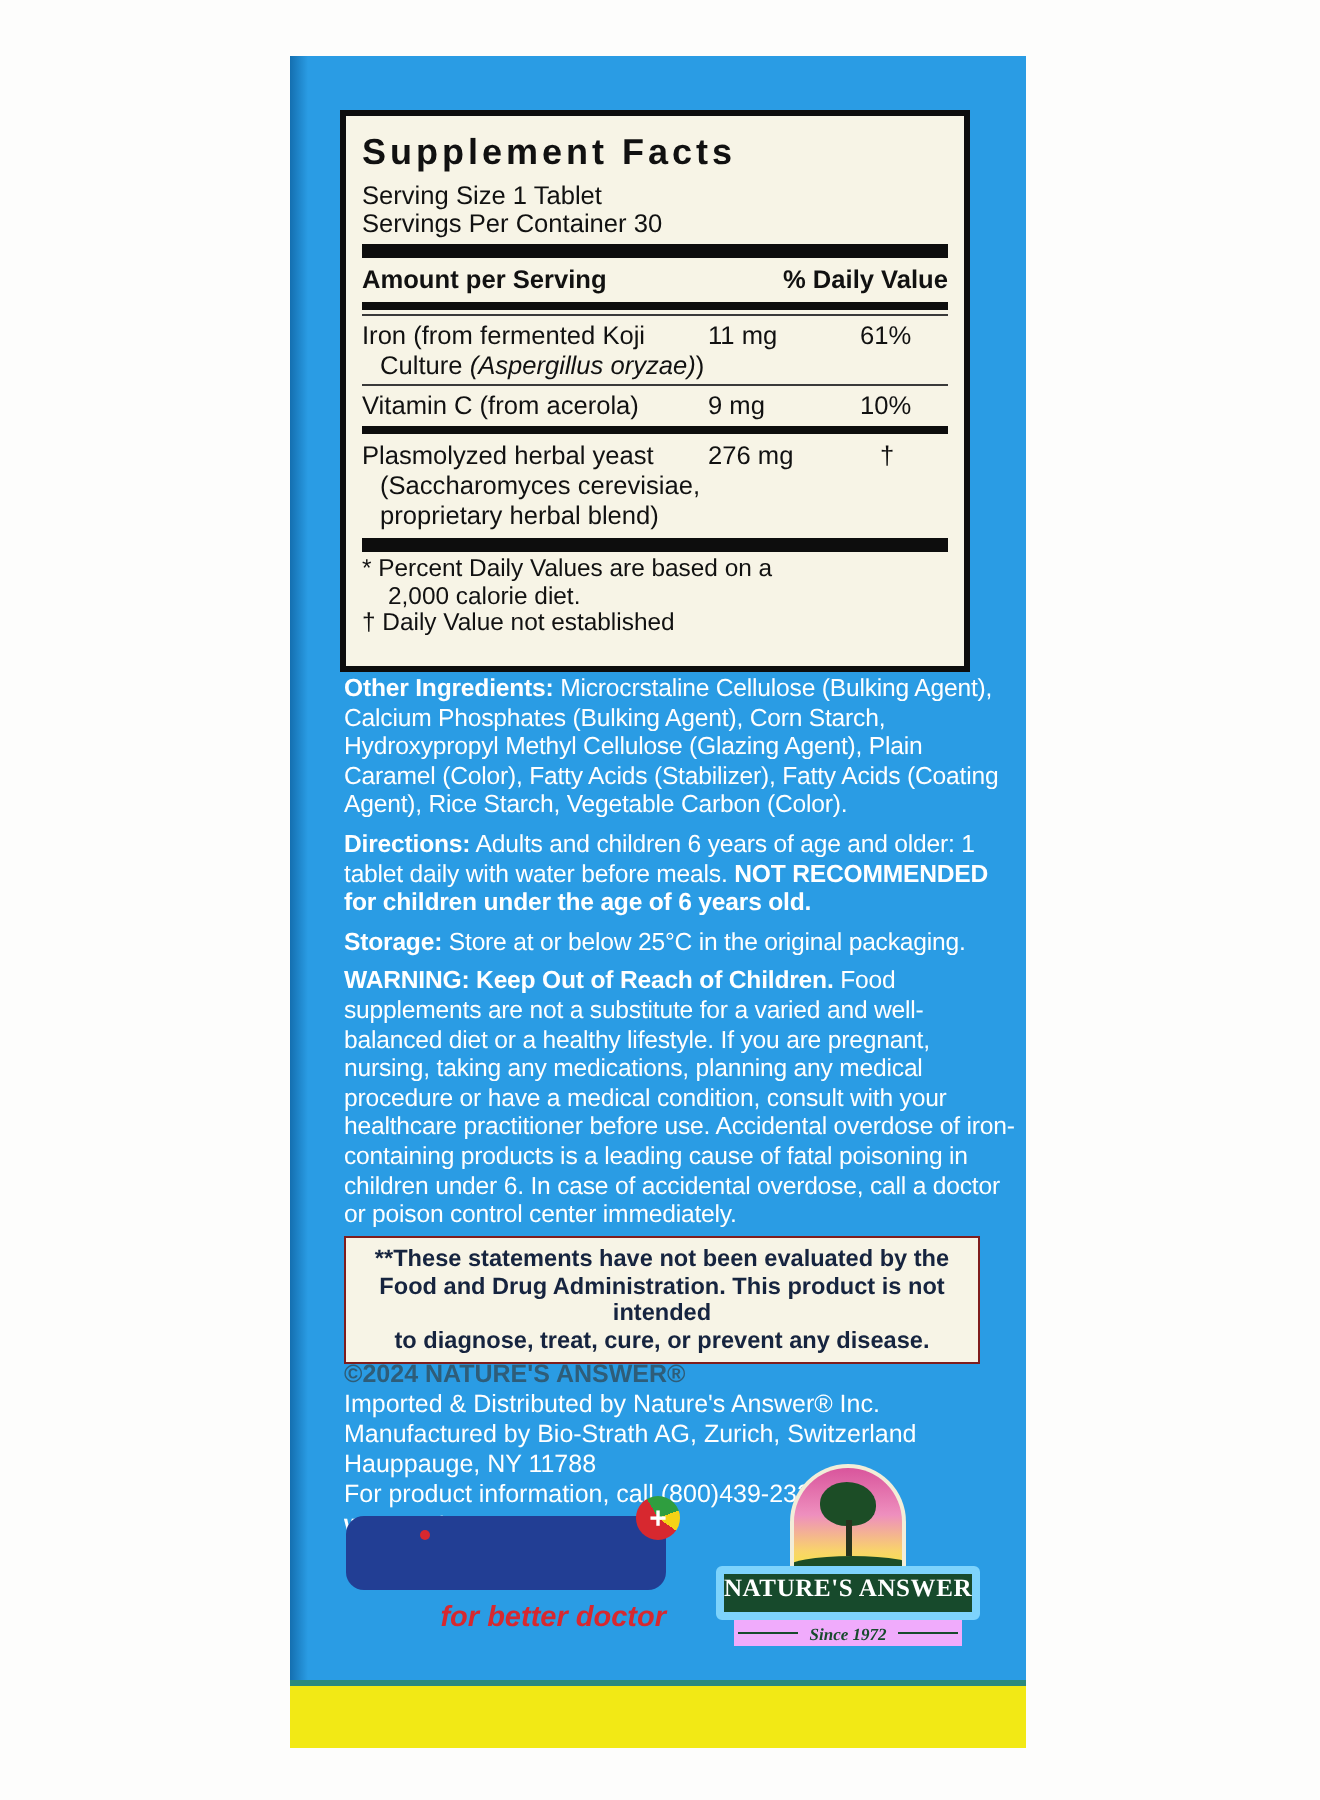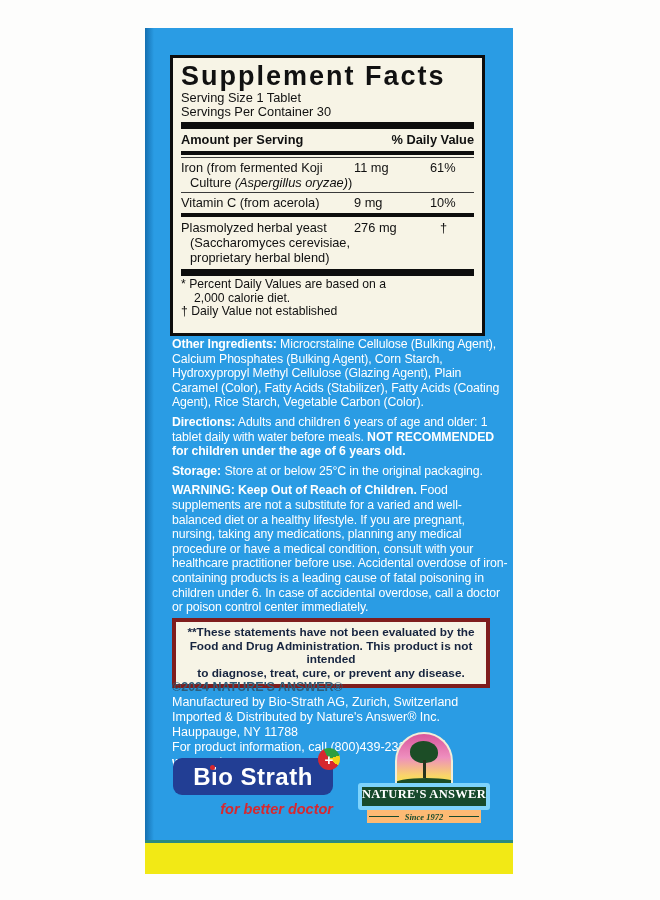--- a/index.html
+++ b/index.html
@@ -10,21 +10,21 @@
   
   .panel { position:absolute; left:145px; top:28px; width:368px; height:815px; background:#2A9CE4; }
   .panel::before { content:""; position:absolute; left:0; top:0; bottom:0; width:9px;
                    background:linear-gradient(90deg,#146FB0,#2A9CE4); }
   .yellow-strip { position:absolute; left:145px; top:840px; width:368px; height:34px;
                   background:#F2E915; border-top:3px solid #2B8A7E; }
 
   
   .facts-box { position:absolute; left:25px; top:27px; width:315px; height:281px;
                background:#F7F4E6; border:3px solid #0d0d0d; padding:4px 8px; color:#111; overflow:hidden; }
-  .sf-title { font-size:27px; font-weight:700; letter-spacing:2px; line-height:29px; white-space:nowrap; }
+  .sf-title { font-size:18px; font-weight:700; letter-spacing:2px; line-height:29px; white-space:nowrap; }
   .sf-serving { font-size:12.8px; line-height:14px; }
   .bar-thick { height:7px; background:#0d0d0d; margin:3px 0 2px; }
   .bar-med   { height:4px; background:#0d0d0d; margin:2px 0; }
   .hr        { height:1px; background:#3a3a3a; margin:1px 0; }
   .sf-header { display:flex; justify-content:space-between; font-size:12.8px; font-weight:700; line-height:16px; padding:1px 0; }
   .nut-row { display:flex; font-size:12.8px; line-height:15px; padding:1px 0; }
   .nut-name { flex:1; }
   .nut-cont { padding-left:9px; }
   .nut-cont-pre4 { padding-left:9px; white-space:pre-line; }
   .nut-amt { width:76px; }
@@ -34,21 +34,21 @@
   .sf-foot { font-size:12.2px; line-height:13.5px; margin-top:2px; }
   .sf-foot .indent { padding-left:13px; }
 
   
   .content { position:absolute; left:27px; top:309px; width:336px; color:#ffffff; }
   .content p { font-size:12.3px; line-height:14.6px; margin-bottom:5px; letter-spacing:-0.1px; }
   .content b { font-weight:700; }
 
   
   .disclaimer { position:absolute; left:27px; top:590px; width:318px; background:#F7F4E6;
-                border:4px solid #7f1d1d; color:#16243F; text-align:center;
+                border:1px solid #7f1d1d; color:#16243F; text-align:center;
                 font-size:11.8px; line-height:13.6px; font-weight:600; padding:4px 4px; white-space:pre-line; }
 
   
   .company { position:absolute; left:27px; top:641px; width:330px; font-size:12.5px; line-height:15px; color:#fff; }
   .company .dim { color:#2E5D79; font-weight:600;margin-top:11px; }
   .company .site { font-weight:700; }
 
   
   .biostrath { position:absolute; left:28px; top:730px; width:160px; }
   .bs-rect { position:relative; width:160px; height:37px; background:#223E94; border-radius:9px;
@@ -67,21 +67,21 @@
              border:2px solid #F2EDD8; border-bottom:none;
              border-radius:29px 29px 0 0;
              background:linear-gradient(#D9559C 0%,#EE8FBE 45%,#F9D46A 80%,#F5E642 100%); overflow:hidden; }
   .na-tree-top { position:absolute; left:13px; top:7px; width:28px; height:22px; background:#1C4D26;
                  border-radius:55% 60% 50% 55%; }
   .na-tree-trunk { position:absolute; left:26px; top:26px; width:3px; height:18px; background:#27331d; }
   .na-ground { position:absolute; left:-4px; bottom:-4px; width:66px; height:12px; background:#1C4D26; border-radius:50%; }
   .na-banner { position:relative; width:132px; height:27px; background:#174A2C; border:4px solid #7dd3fc;
                border-radius:3px; display:flex; align-items:flex-start; justify-content:center; }
   .na-banner-text { color:#fff; font-family:"Liberation Serif", serif; font-weight:700; font-size:12.5px; letter-spacing:0.3px; white-space:nowrap; }
-  .na-since { width:114px; margin:0 auto; height:13px; background:#fdba74; display:flex; align-items:center; justify-content:center; gap:4px; }
+  .na-since { width:114px; margin:0 auto; height:13px; background:#f0abfc; display:flex; align-items:center; justify-content:center; gap:4px; }
   .na-since-text { color:#174A2C; font-family:"Liberation Serif", serif; font-style:italic; font-size:8.5px; font-weight:700; white-space:nowrap; }
   .na-line { height:1px; background:#174A2C; flex:1; margin:0 2px; }
 </style>
 </head>
 <body>
 
 <div class="stage">
   <div class="panel">
 
     <div class="facts-box">
@@ -138,30 +138,29 @@
       <p><b>Storage:</b><span> Store at or below 25°C in the original packaging.</span></p>
       <p><b>WARNING: Keep Out of Reach of Children.</b><span> Food supplements are not a substitute for a varied and well-balanced diet or a healthy lifestyle. If you are pregnant, nursing, taking any medications, planning any medical procedure or have a medical condition, consult with your healthcare practitioner before use. Accidental overdose of iron-containing products is a leading cause of fatal poisoning in children under 6. In case of accidental overdose, call a doctor or poison control center immediately.</span></p>
     </div>
 
     <div class="disclaimer">**These statements have not been evaluated by the
 Food and Drug Administration. This product is not intended
 to diagnose, treat, cure, or prevent any disease.</div>
 
     <div class="company">
       <div class="dim">©2024 NATURE'S ANSWER®</div>
+      <div>Imported &amp; Distributed by Nature's Answer® Inc.</div>
       <div>Manufactured by Bio-Strath AG, Zurich, Switzerland</div>
-      <div>Imported &amp; Distributed by Nature's Answer® Inc.</div>
       <div>Hauppauge, NY 11788</div>
       <div>For product information, call (800)439-2324</div>
       <div class="site">www.naturesanswer.com</div>
     </div>
 
     <div class="biostrath">
       <div class="bs-rect">
-        <span class="bs-word">Bio Strath</span>
         <span class="bs-dot"></span>
         <span class="bs-badge">+</span>
       </div>
       <div class="bs-tagline">for better doctor</div>
     </div>
 
     <div class="na-logo">
       <div class="na-arch">
         <span class="na-tree-top"></span>
         <span class="na-tree-trunk"></span>

